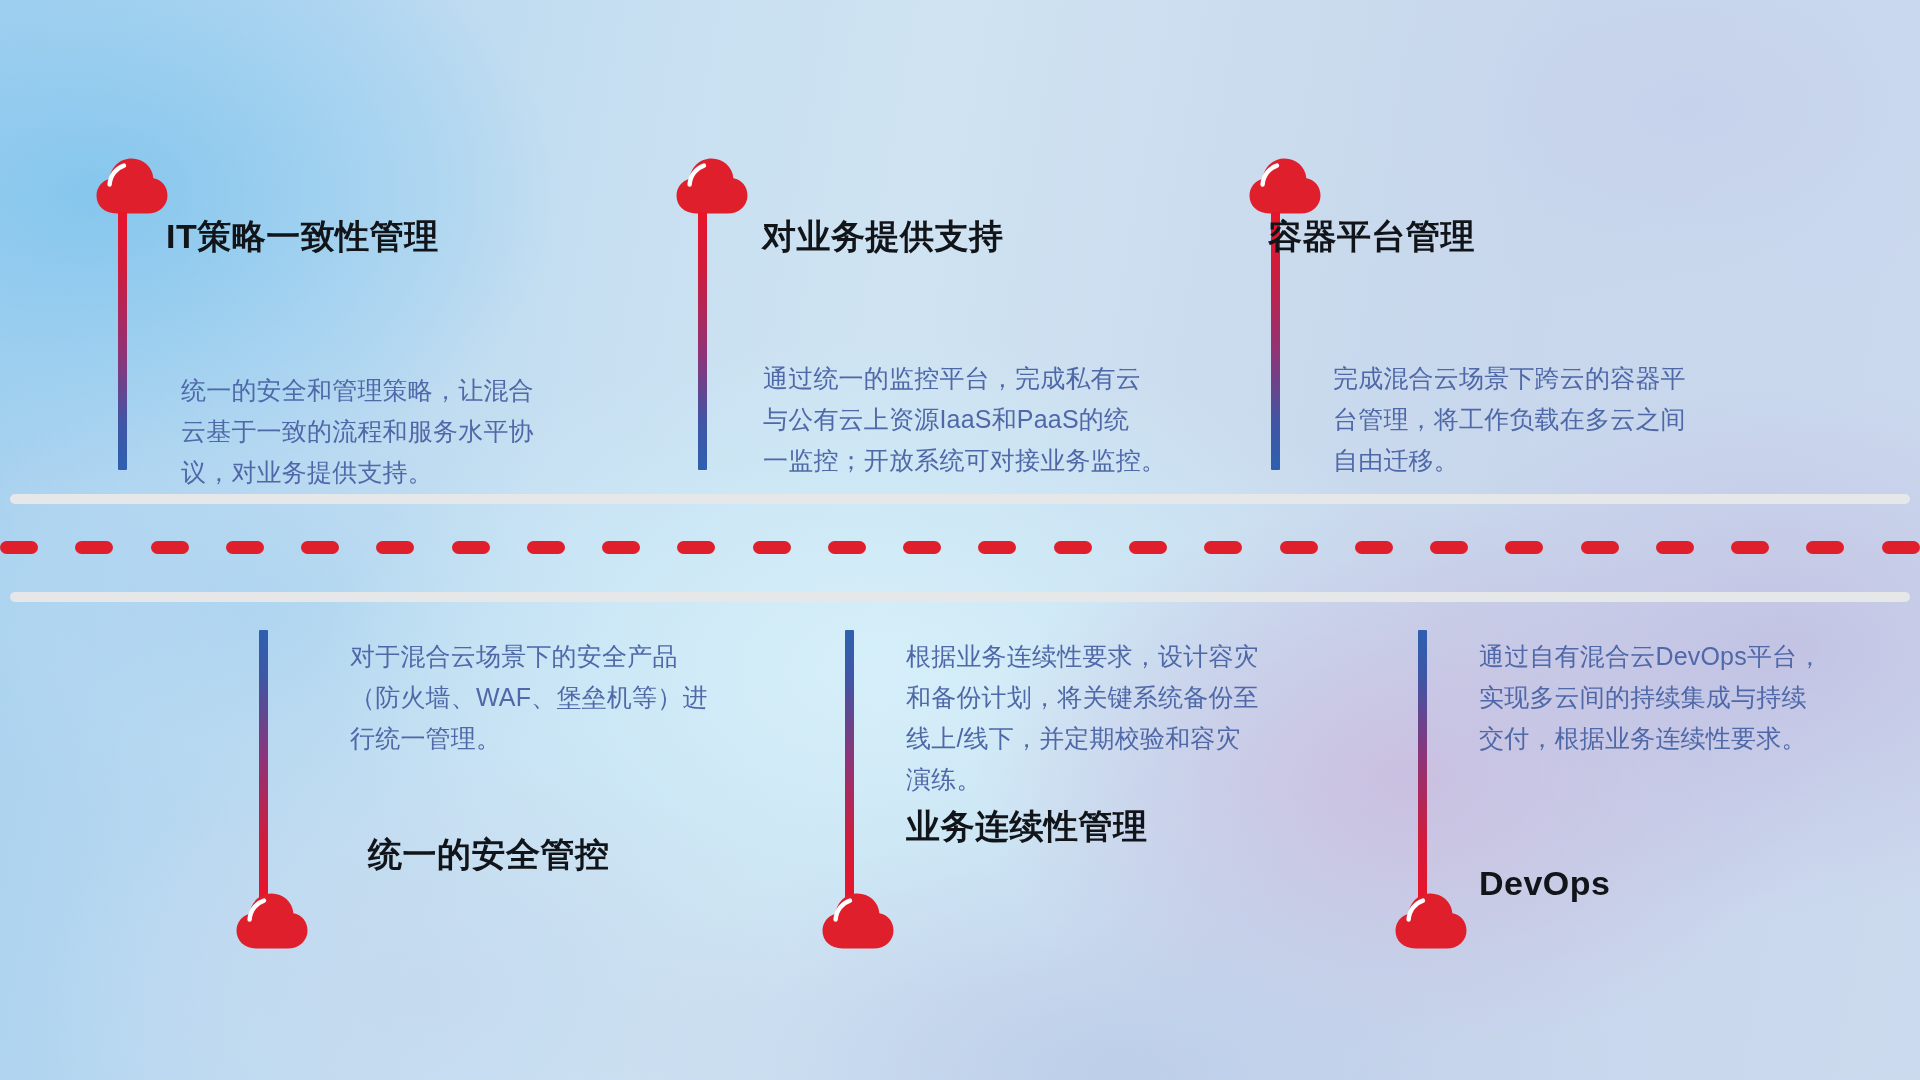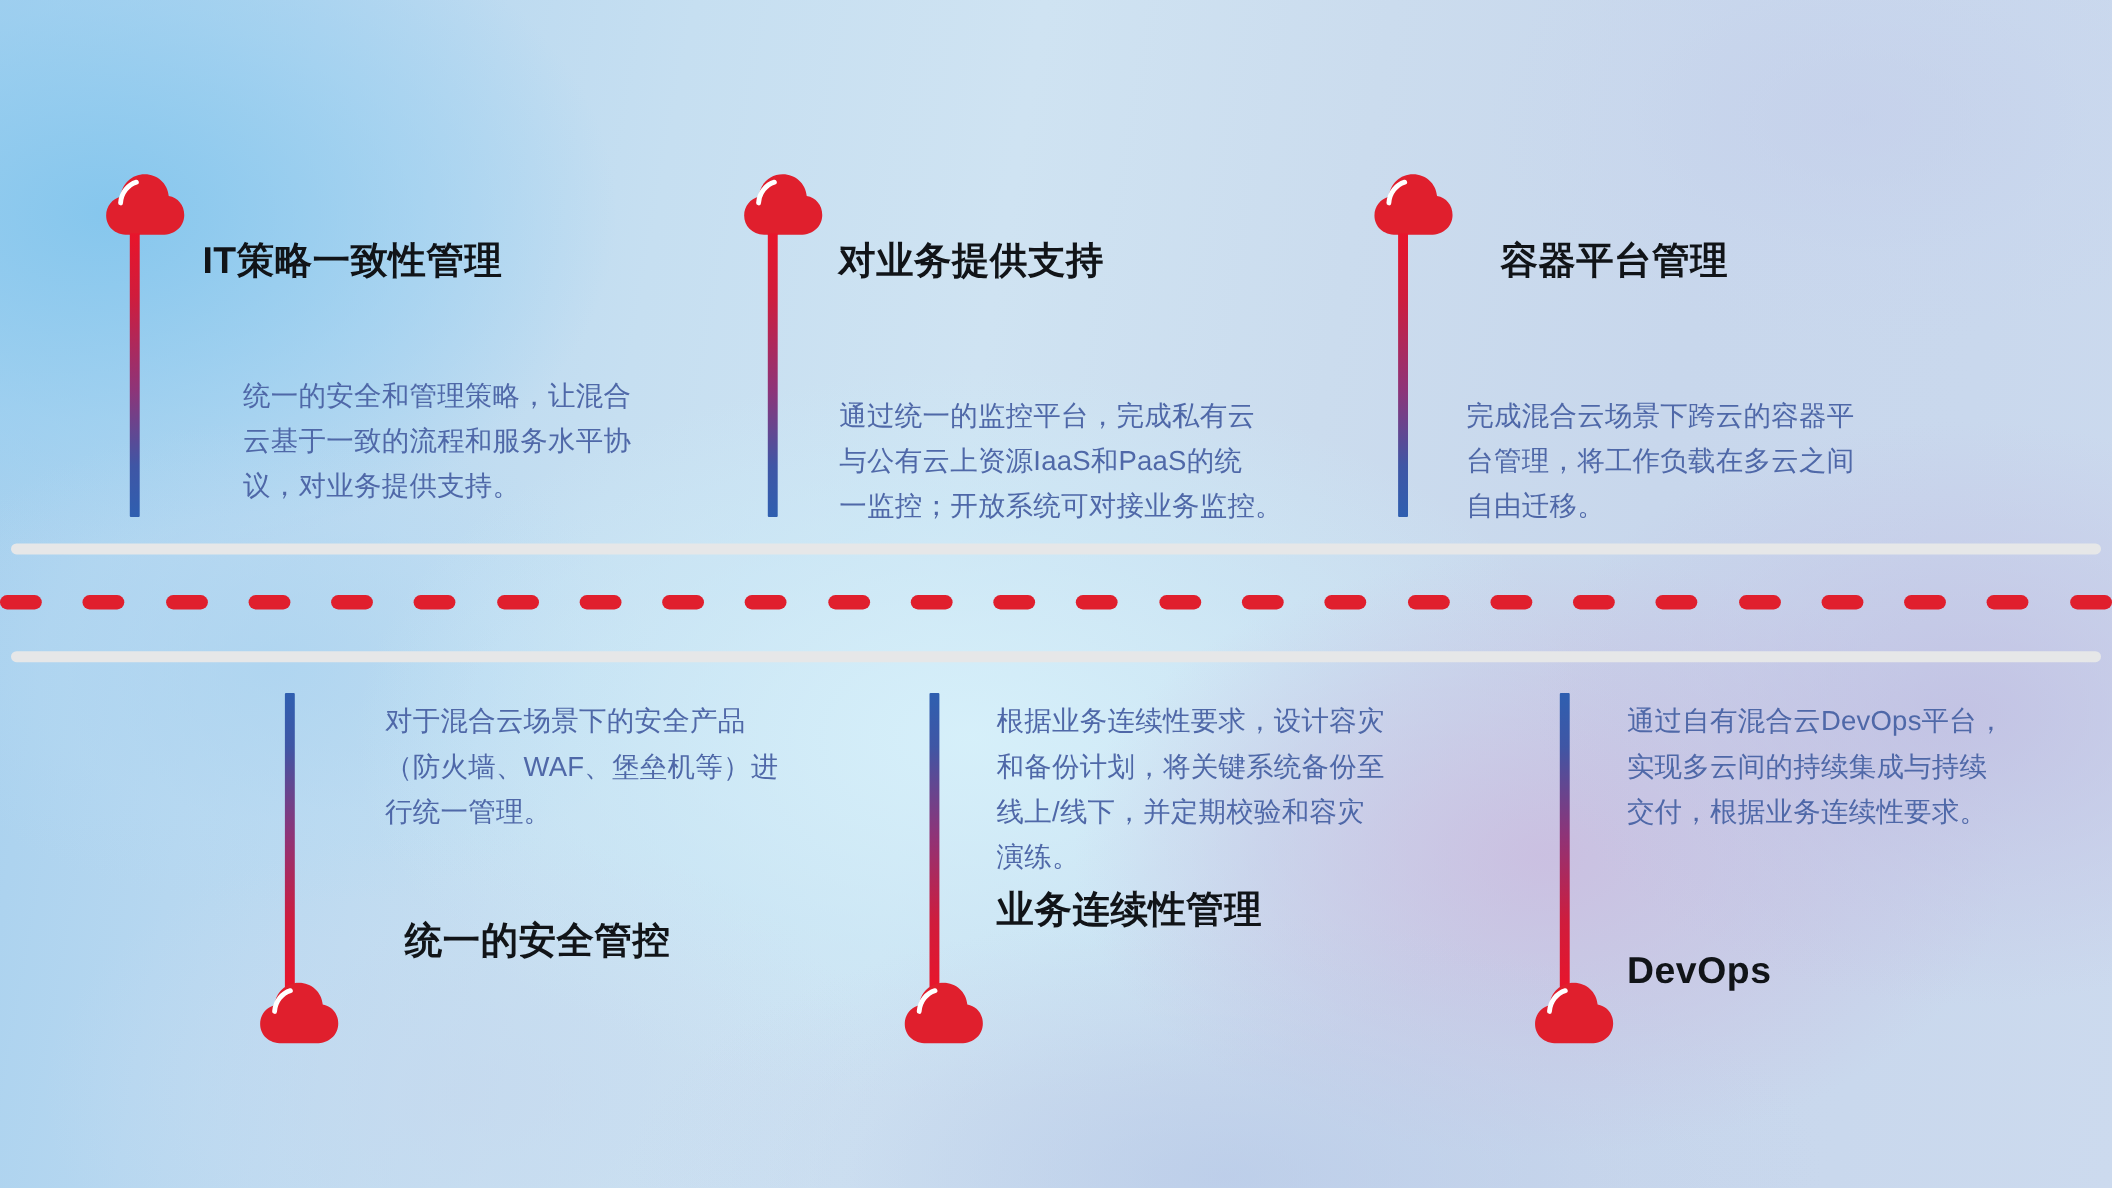--- a/index.html
+++ b/index.html
@@ -174,22 +174,22 @@
   <div class="bg-layer bg-blob-5"></div>
 
   <div class="col">
     <div class="cloud" style="left:95px; top:158px;">
       <svg viewBox="0 0 74 56" xmlns="http://www.w3.org/2000/svg">
         <path d="M21.5 55.5 C9.2 55.5 1.5 47.6 1.5 37.8 C1.5 29.4 7.1 22.6 14.8 20.8 C15.6 9.2 24.9 0.5 36.6 0.5 C48.1 0.5 57.4 8.9 58.4 20.2 C66.7 21.6 72.5 28.6 72.5 37.4 C72.5 47.4 64.6 55.5 52.4 55.5 Z" fill="#e01f2d"></path>
         <path d="M14.6 26.5 C15.4 16.8 21.5 10.0 29.0 7.6" fill="none" stroke="#ffffff" stroke-width="4.4" stroke-linecap="round"></path>
       </svg>
     </div>
     <div class="stem stem-down" style="left:118px; top:212px; height:258px;"></div>
-    <div class="heading" style="left:184px; top:214px;">IT策略一致性管理</div>
-    <div class="body" style="left:181px; top:340px; width:430px;margin-left:40px;">统一的安全和管理策略，让混合
+    <div class="heading" style="left:166px; top:214px;">IT策略一致性管理</div>
+    <div class="body" style="left:181px; top:370px; width:430px;">统一的安全和管理策略，让混合
 云基于一致的流程和服务水平协
 议，对业务提供支持。</div>
   </div>
 
   <div class="col">
     <div class="cloud" style="left:675px; top:158px;">
       <svg viewBox="0 0 74 56" xmlns="http://www.w3.org/2000/svg">
         <path d="M21.5 55.5 C9.2 55.5 1.5 47.6 1.5 37.8 C1.5 29.4 7.1 22.6 14.8 20.8 C15.6 9.2 24.9 0.5 36.6 0.5 C48.1 0.5 57.4 8.9 58.4 20.2 C66.7 21.6 72.5 28.6 72.5 37.4 C72.5 47.4 64.6 55.5 52.4 55.5 Z" fill="#e01f2d"></path>
         <path d="M14.6 26.5 C15.4 16.8 21.5 10.0 29.0 7.6" fill="none" stroke="#ffffff" stroke-width="4.4" stroke-linecap="round"></path>
       </svg>
@@ -202,21 +202,21 @@
   </div>
 
   <div class="col">
     <div class="cloud" style="left:1248px; top:158px;">
       <svg viewBox="0 0 74 56" xmlns="http://www.w3.org/2000/svg">
         <path d="M21.5 55.5 C9.2 55.5 1.5 47.6 1.5 37.8 C1.5 29.4 7.1 22.6 14.8 20.8 C15.6 9.2 24.9 0.5 36.6 0.5 C48.1 0.5 57.4 8.9 58.4 20.2 C66.7 21.6 72.5 28.6 72.5 37.4 C72.5 47.4 64.6 55.5 52.4 55.5 Z" fill="#e01f2d"></path>
         <path d="M14.6 26.5 C15.4 16.8 21.5 10.0 29.0 7.6" fill="none" stroke="#ffffff" stroke-width="4.4" stroke-linecap="round"></path>
       </svg>
     </div>
     <div class="stem stem-down" style="left:1271px; top:212px; height:258px;"></div>
-    <div class="heading" style="left:1364px; top:214px;">容器平台管理</div>
+    <div class="heading" style="left:1268px; top:214px;">容器平台管理</div>
     <div class="body" style="left:1333px; top:358px; width:460px;">完成混合云场景下跨云的容器平
 台管理，将工作负载在多云之间
 自由迁移。</div>
   </div>
 
   <div class="divider-band" style="top:494px; height:108px;">
     <div class="rail rail-top"></div>
     <div class="dashline">
       <div class="dash"></div>
         <div class="dash"></div>

